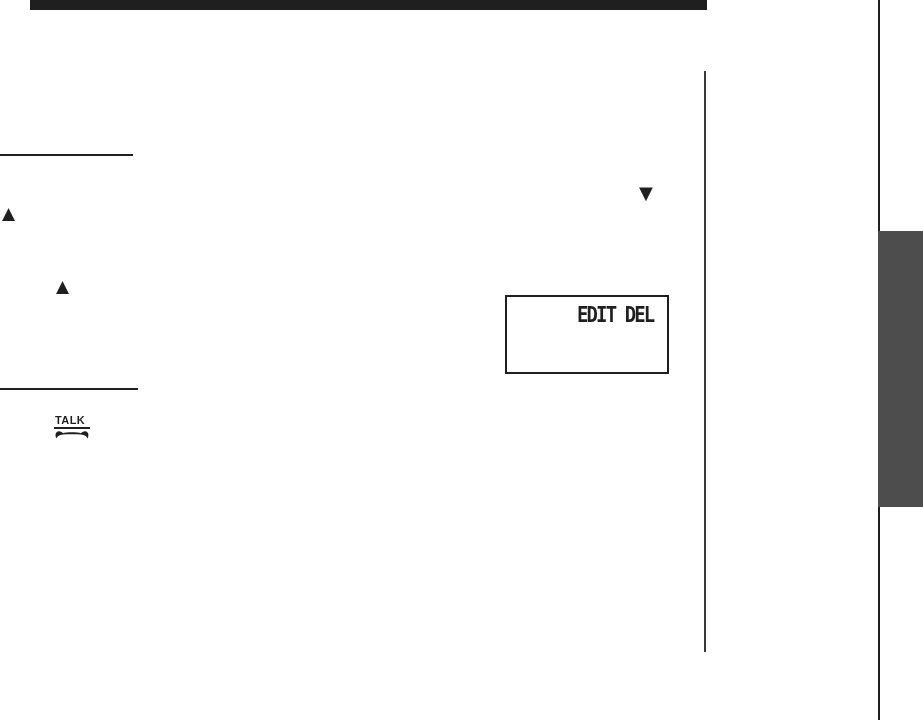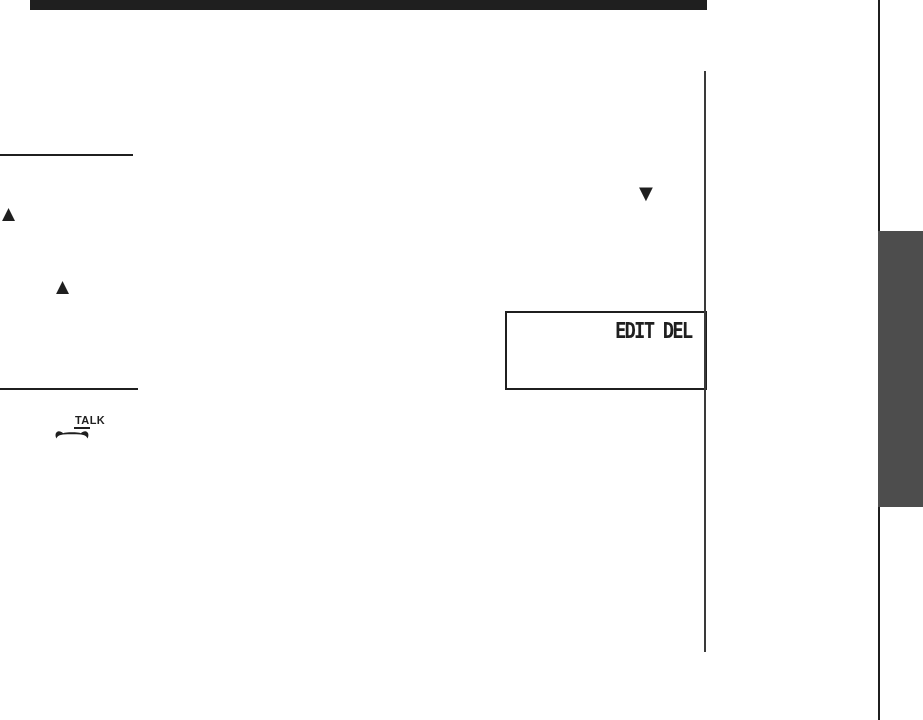--- a/index.html
+++ b/index.html
@@ -41,33 +41,31 @@
   .talk{
     position:absolute;left:54px;top:414px;width:36px;
   }
   .talk-label{
     display:block;
     font-family:"Liberation Sans",sans-serif;
     font-size:11px;font-weight:bold;letter-spacing:0.4px;
     color:var(--ink);
     border-bottom:2px solid var(--ink);
     padding:0 0 1px 1px;
-    margin-left:20px;
   }
   .handset{
     display:block;width:36px;height:9px;margin-top:1px;
     fill:var(--ink);
   }
   
   .lcd{
-    position:absolute;left:505px;top:295px;width:202px;height:79px;
+    position:absolute;left:505px;top:295px;width:164px;height:79px;
     box-sizing:border-box;
     border:2px solid var(--ink);
     background:var(--lcd-background);
-    margin-top:16px;
   }
   .lcd-text{
     position:absolute;top:5px;right:14px;
     font-family:"DejaVu Sans Mono",monospace;
     font-weight:bold;
     font-size:20px;
     letter-spacing:-2px;
     color:var(--ink);
     transform:scale(0.95,1.05);
     transform-origin:top right;

